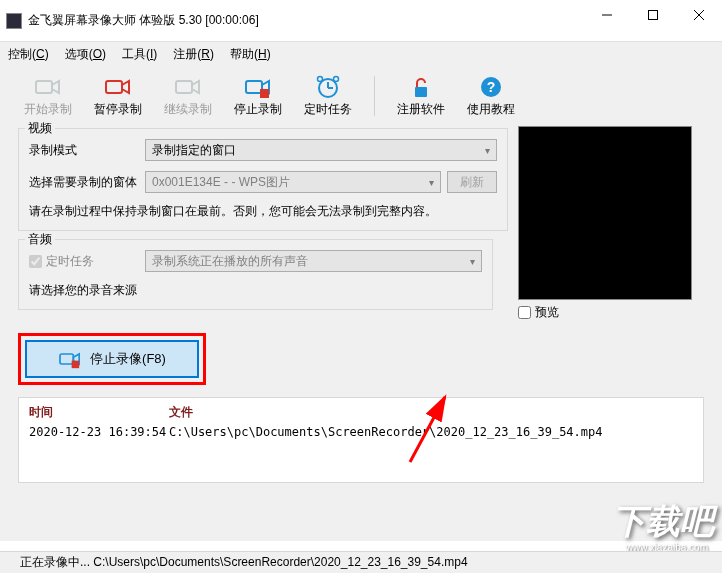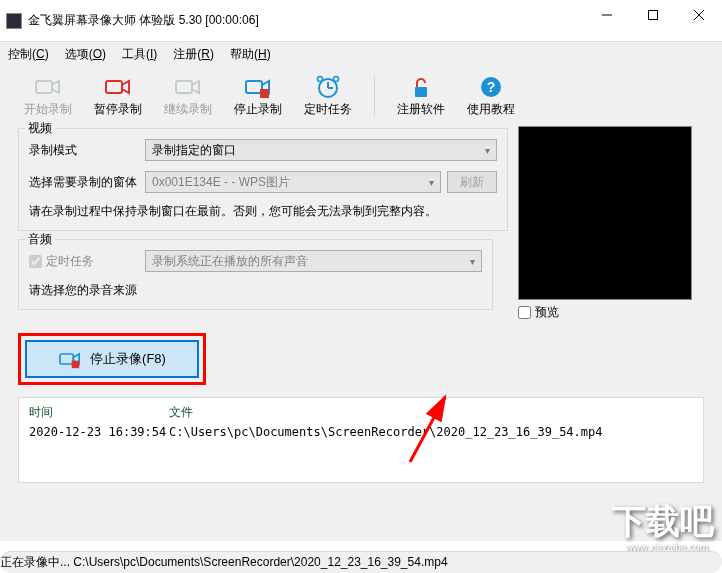--- a/index.html
+++ b/index.html
@@ -33,27 +33,27 @@
 .audio-group { border: 1px solid #d8d8d8; padding: 10px; margin-top: 8px; position: relative; background: #f0f0f0; width: 475px; }
 .audio-group .group-label { top: -9px; }
 .chk { display: flex; align-items: center; gap: 4px; font-size: 12px; color: #8a8a8a; }
 .chk input { accent-color: #0078d7; }
 .preview-box { width: 174px; height: 174px; background: #000; border: 1px solid #888; }
 .preview-chk { display: flex; align-items: center; gap: 4px; margin-top: 4px; font-size: 12px; }
 .stop-row { display: flex; padding: 12px 0; }
 .stop-frame { border: 3px solid #ff0000; padding: 4px; }
 .stop-btn { height: 38px; width: 174px; border: 2px solid #0078d7; background: #cde6f7; display: flex; align-items: center; justify-content: center; gap: 8px; font-size: 13px; color: #000; }
 .table-box { border: 1px solid #d8d8d8; background: #fff; height: 86px; padding: 6px 10px; margin-top: 0px; }
-.table-hdr { display: flex; font-size: 12px; color: #14532d; margin-bottom: 4px; }
+.table-hdr { display: flex; font-size: 12px; color: #7f1d1d; margin-bottom: 4px; font-weight: bold; }
 .table-row { display: flex; font-size: 12px; font-family: SimSun, monospace; color: #000; }
 .col-time { width: 140px; }
 .col-file { flex: 1; }
 .bottom-spacer { height: 50px; background: #f0f0f0; }
-.statusbar { position: absolute; bottom: 0; left: 0; right: 0; height: 22px; background: #f0f0f0; border-top: 1px solid #d8d8d8; display: flex; align-items: center; padding-left: 0; font-size: 12px; color: #000; white-space: nowrap; overflow: hidden; border-radius: 11px; }
-.watermark { position: absolute; right: 8px; bottom: 28px; font-size: 34px; font-weight: bold; color: #fff; text-shadow: 2px 2px 4px rgba(0,0,0,0.6); font-family: "SimHei", sans-serif; pointer-events: none; }
+.statusbar { position: absolute; bottom: 0; left: 0; right: 0; height: 22px; background: #f0f0f0; border-top: 1px solid #d8d8d8; display: flex; align-items: center; padding-left: 20px; font-size: 12px; color: #000; white-space: nowrap; overflow: hidden; }
+.watermark { position: absolute; right: 8px; bottom: 28px; font-size: 34px; font-weight: bold; color: #fff; text-shadow: 2px 2px 4px rgba(0,0,0,0.6); font-style: italic; font-family: "SimHei", sans-serif; pointer-events: none; }
 .watermark-sub { position: absolute; right: 14px; bottom: 20px; font-size: 10px; color: #fff; text-shadow: 1px 1px 2px rgba(0,0,0,0.6); pointer-events: none; }
 .arrow { position: absolute; left: 400px; top: 392px; pointer-events: none; }
 </style>
 </head>
 <body>
 
 <div class="titlebar">
   <div class="titlebar-icon"></div>
   <div class="titlebar-text">金飞翼屏幕录像大师 体验版 5.30 [00:00:06]</div>
   <div class="win-btns">

